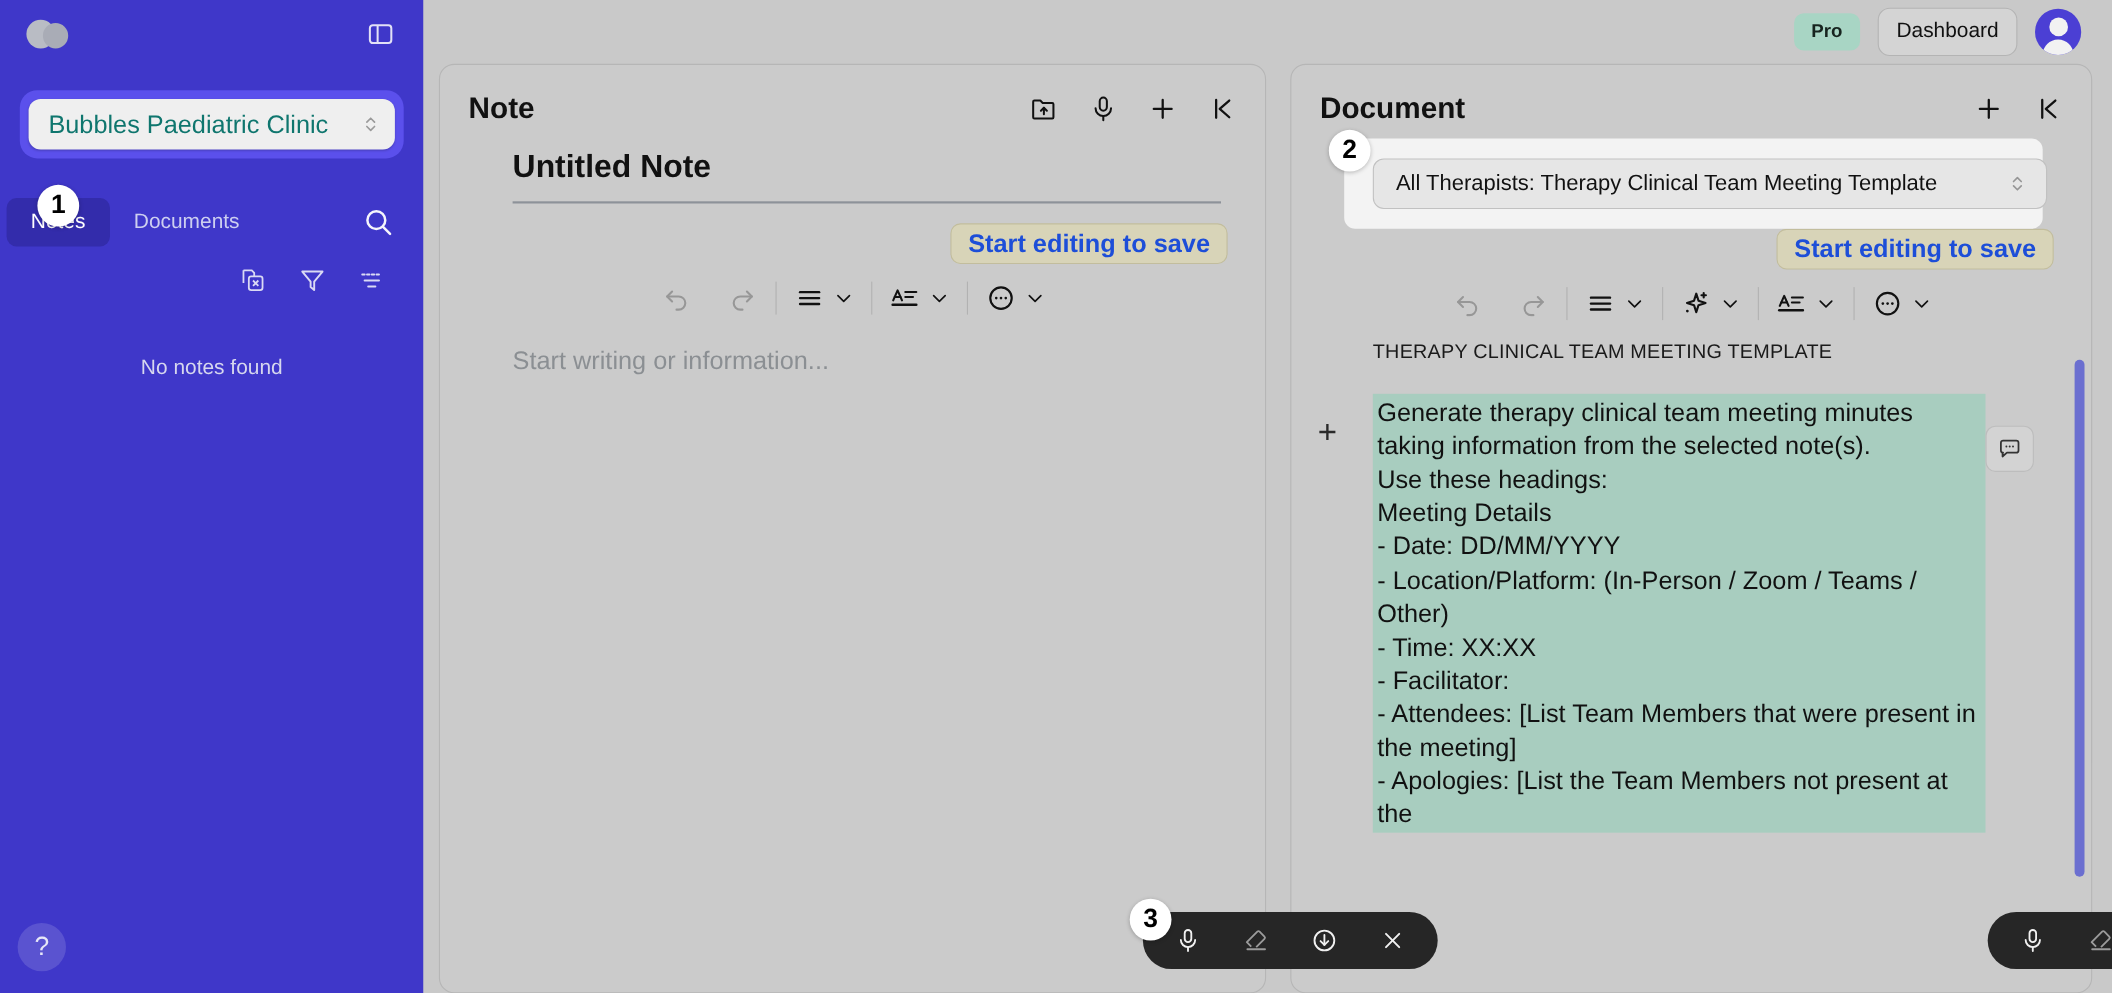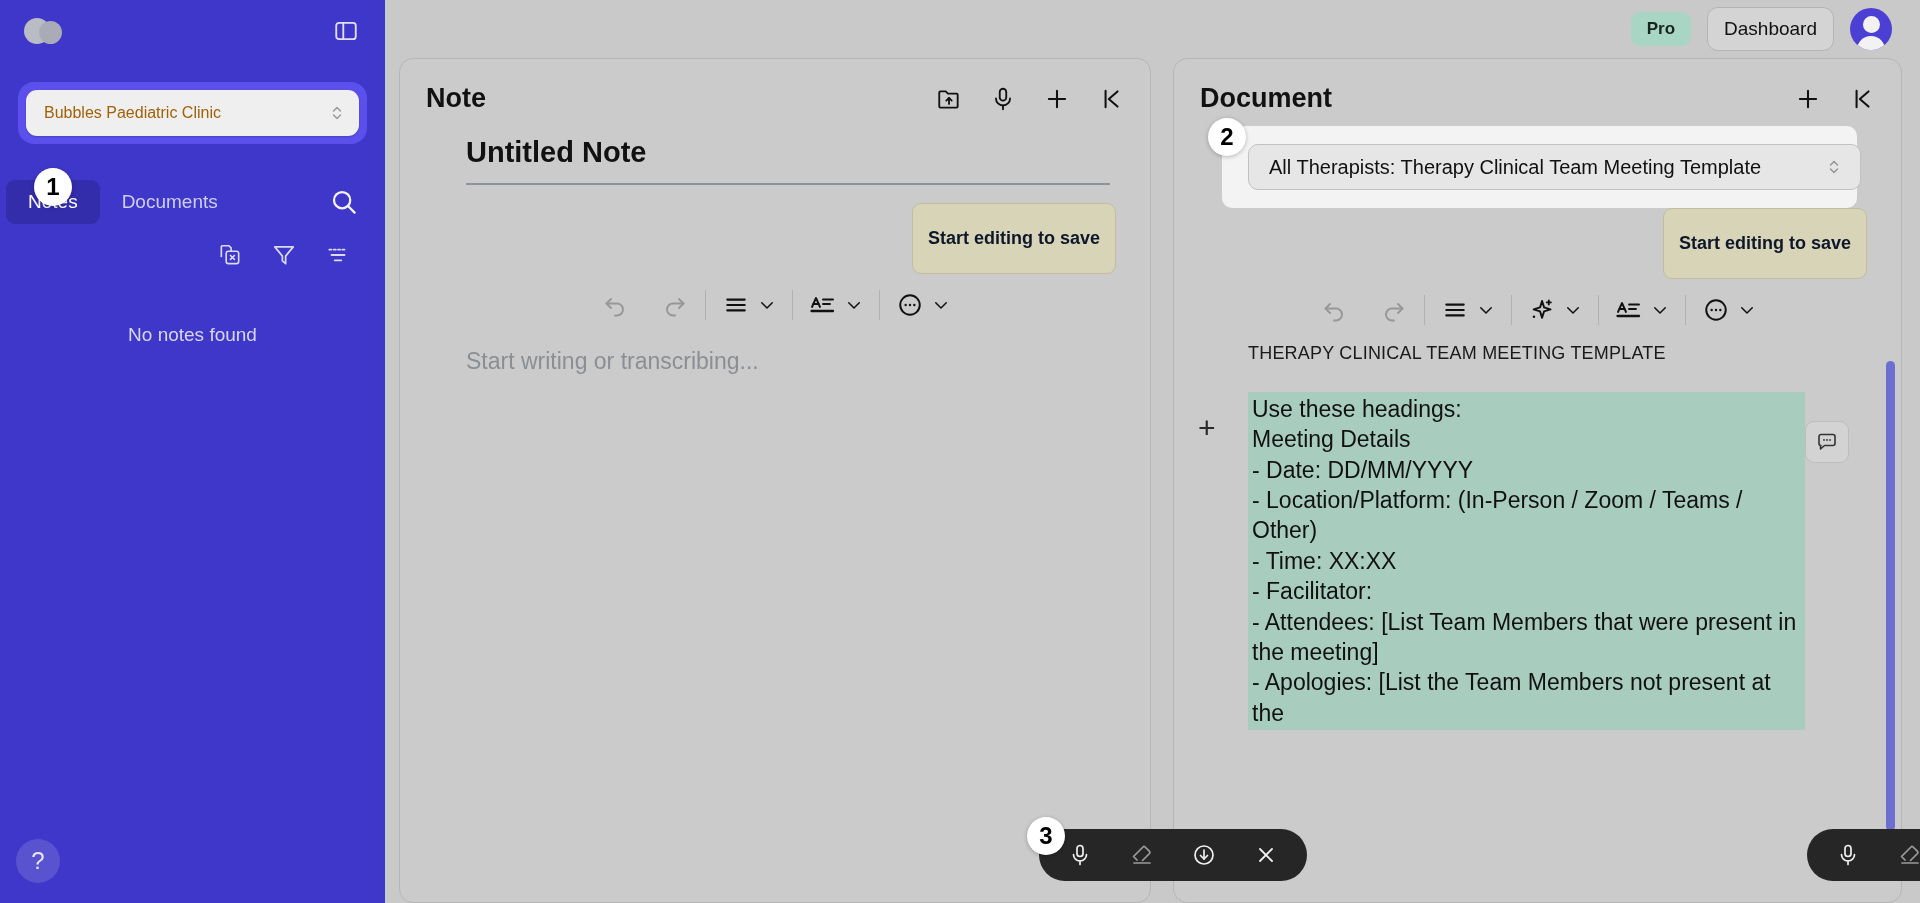--- a/index.html
+++ b/index.html
@@ -38,21 +38,21 @@
   .clinic-wrap { position: relative; margin: 28px 26px 0 26px; }
   .clinic-halo {
     position: absolute; left: -8px; top: -8px; right: -8px; bottom: -8px;
     background: #5b50ec; border-radius: 16px;
   }
   .clinic-select {
     position: relative;
     background: #efefef; border-radius: 11px;
     height: 46px; display: flex; align-items: center;
     justify-content: space-between; padding: 0 16px 0 18px;
-    color: #a16207; font-size: 16px; cursor: pointer;
+    color: #0f766e; font-size: 23px; cursor: pointer;
     box-shadow: 0 1px 2px rgba(0,0,0,.18);
     margin-top: 16px;
   }
   .chev-updown { display: flex; flex-direction: column; gap: 3px; opacity: .55; }
 
   .badge-num {
     position: absolute; z-index: 30;
     width: 38px; height: 38px; border-radius: 50%;
     background: #fff; color: #000;
     font-size: 24px; font-weight: 700;
@@ -148,22 +148,22 @@
 
   .note-title-wrap { padding: 22px 40px 0 66px; }
   .note-title {
     font-size: 29px; font-weight: 700; color: #111;
     padding-bottom: 14px; border-bottom: 2px solid #8d9299;
   }
 
   .save-row { display: flex; justify-content: flex-end; padding: 18px 34px 0 0; }
   .save-badge {
     background: #d8d4b8; border: 1px solid #c2bd9d;
-    color: #0f172a; font-size: 18px; font-weight: 700;
-    border-radius: 9px; padding: 24px 15px;
+    color: #1d4ed8; font-size: 23px; font-weight: 700;
+    border-radius: 9px; padding: 4px 15px;
   }
 
   .toolbar {
     display: flex; align-items: center; justify-content: center;
     gap: 0; margin-top: 16px; padding: 0 20px;
   }
   .tb-item {
     display: flex; align-items: center; gap: 8px;
     padding: 0 16px; cursor: pointer;
   }
@@ -428,21 +428,21 @@
             </span>
             <span class="tb-chev">
               <svg width="18" height="18" viewBox="0 0 24 24" fill="none" stroke="#111" stroke-width="2" stroke-linecap="round" stroke-linejoin="round">
                 <polyline points="5,9 12,16 19,9"></polyline>
               </svg>
             </span>
           </div>
         </div>
 
         <div class="note-body">
-          <div class="note-placeholder">Start writing or transcribing...</div>
+          <div class="note-placeholder">Start writing or information...</div>
         </div>
       </section>
 
       <section class="panel document">
         <div class="panel-head">
           <div class="panel-title">Document</div>
           <div class="panel-head-spacer"></div>
           <div class="head-icons">
             <div class="hi">
               <svg width="26" height="26" viewBox="0 0 24 24" fill="none" stroke="#111" stroke-width="1.9" stroke-linecap="round">
@@ -556,20 +556,21 @@
                 <polyline points="5,9 12,16 19,9"></polyline>
               </svg>
             </span>
           </div>
         </div>
 
         <div class="doc-scroll">
           <div class="doc-heading">THERAPY CLINICAL TEAM MEETING TEMPLATE</div>
           <div class="doc-plusmark">+</div>
           <div class="doc-highlight">
+            <p>Generate therapy clinical team meeting minutes taking information from the selected note(s).</p>
             <p>Use these headings:</p>
             <p>Meeting Details</p>
             <p>- Date: DD/MM/YYYY</p>
             <p>- Location/Platform: (In-Person / Zoom / Teams / Other)</p>
             <p>- Time: XX:XX</p>
             <p>- Facilitator:</p>
             <p>- Attendees: [List Team Members that were present in the meeting]</p>
             <p>- Apologies: [List the Team Members not present at the</p>
           </div>
           <div class="comment-btn">

